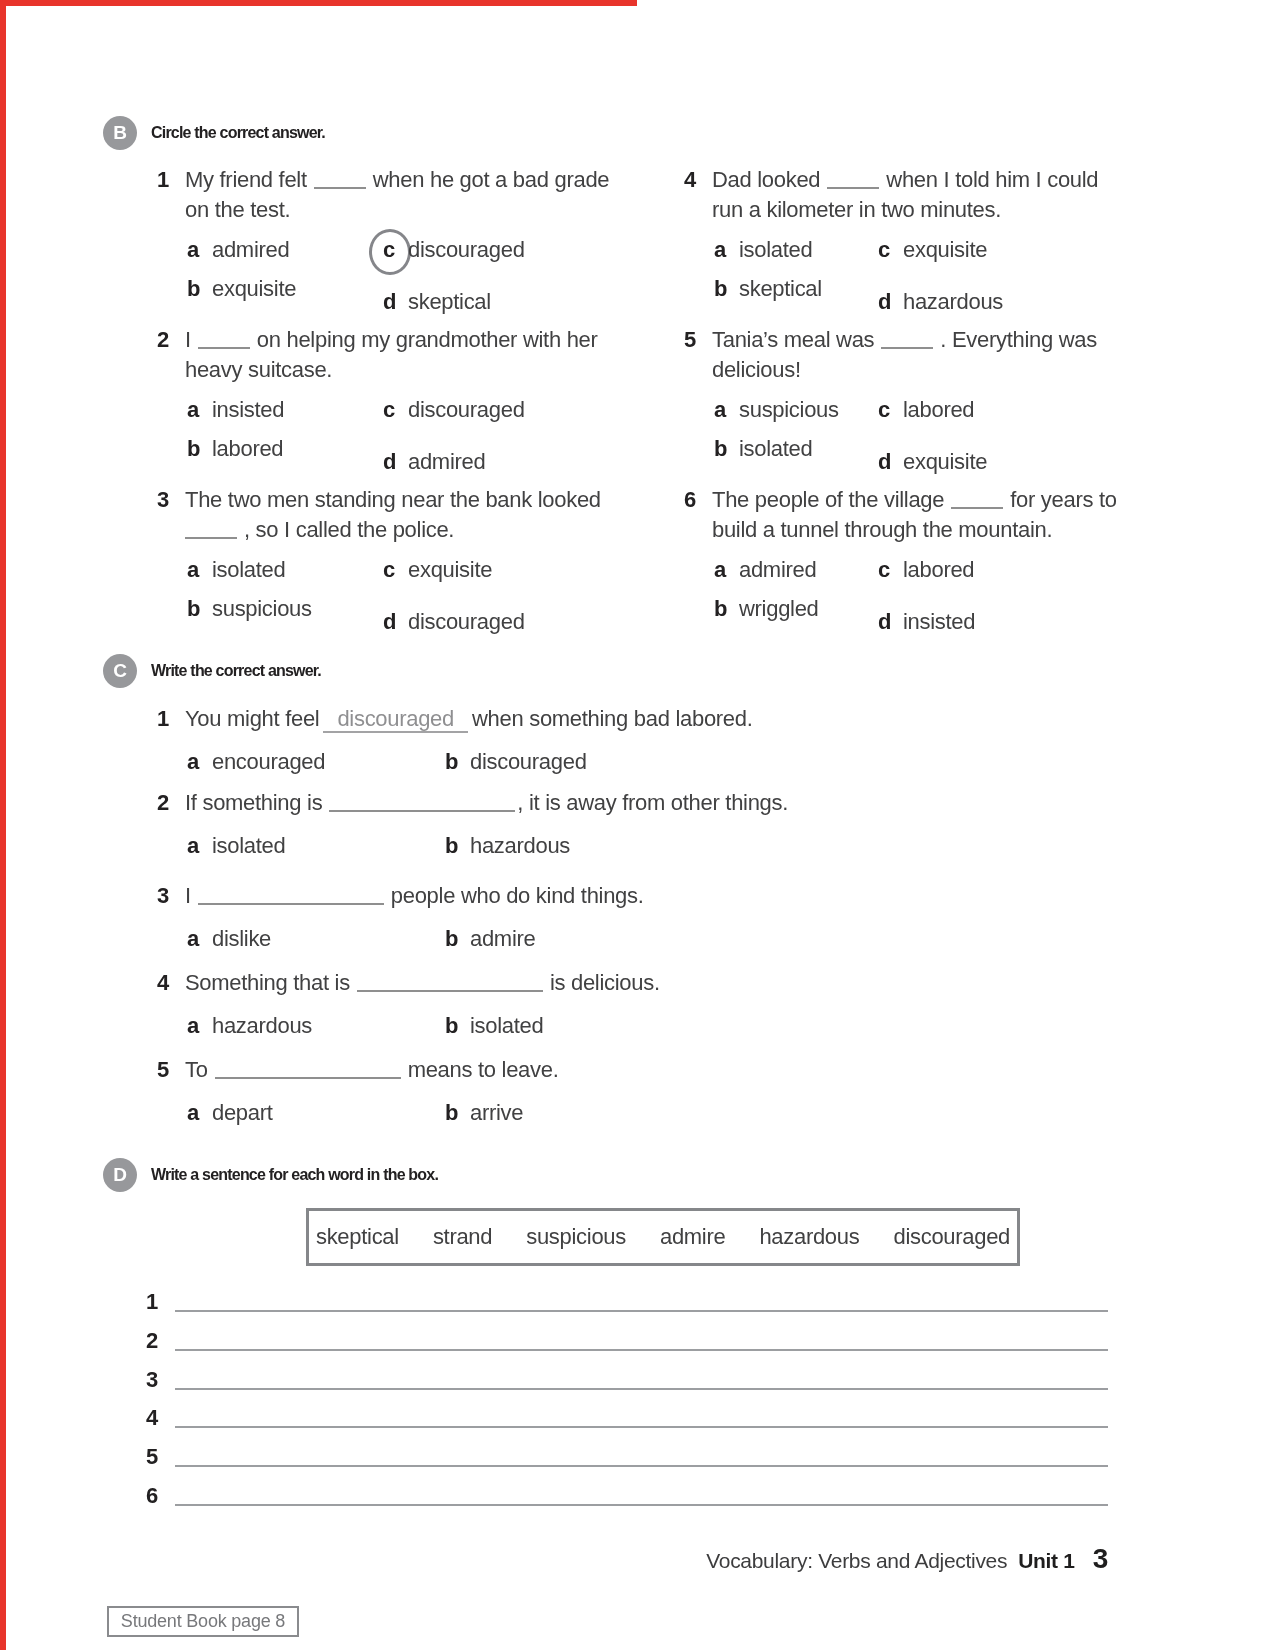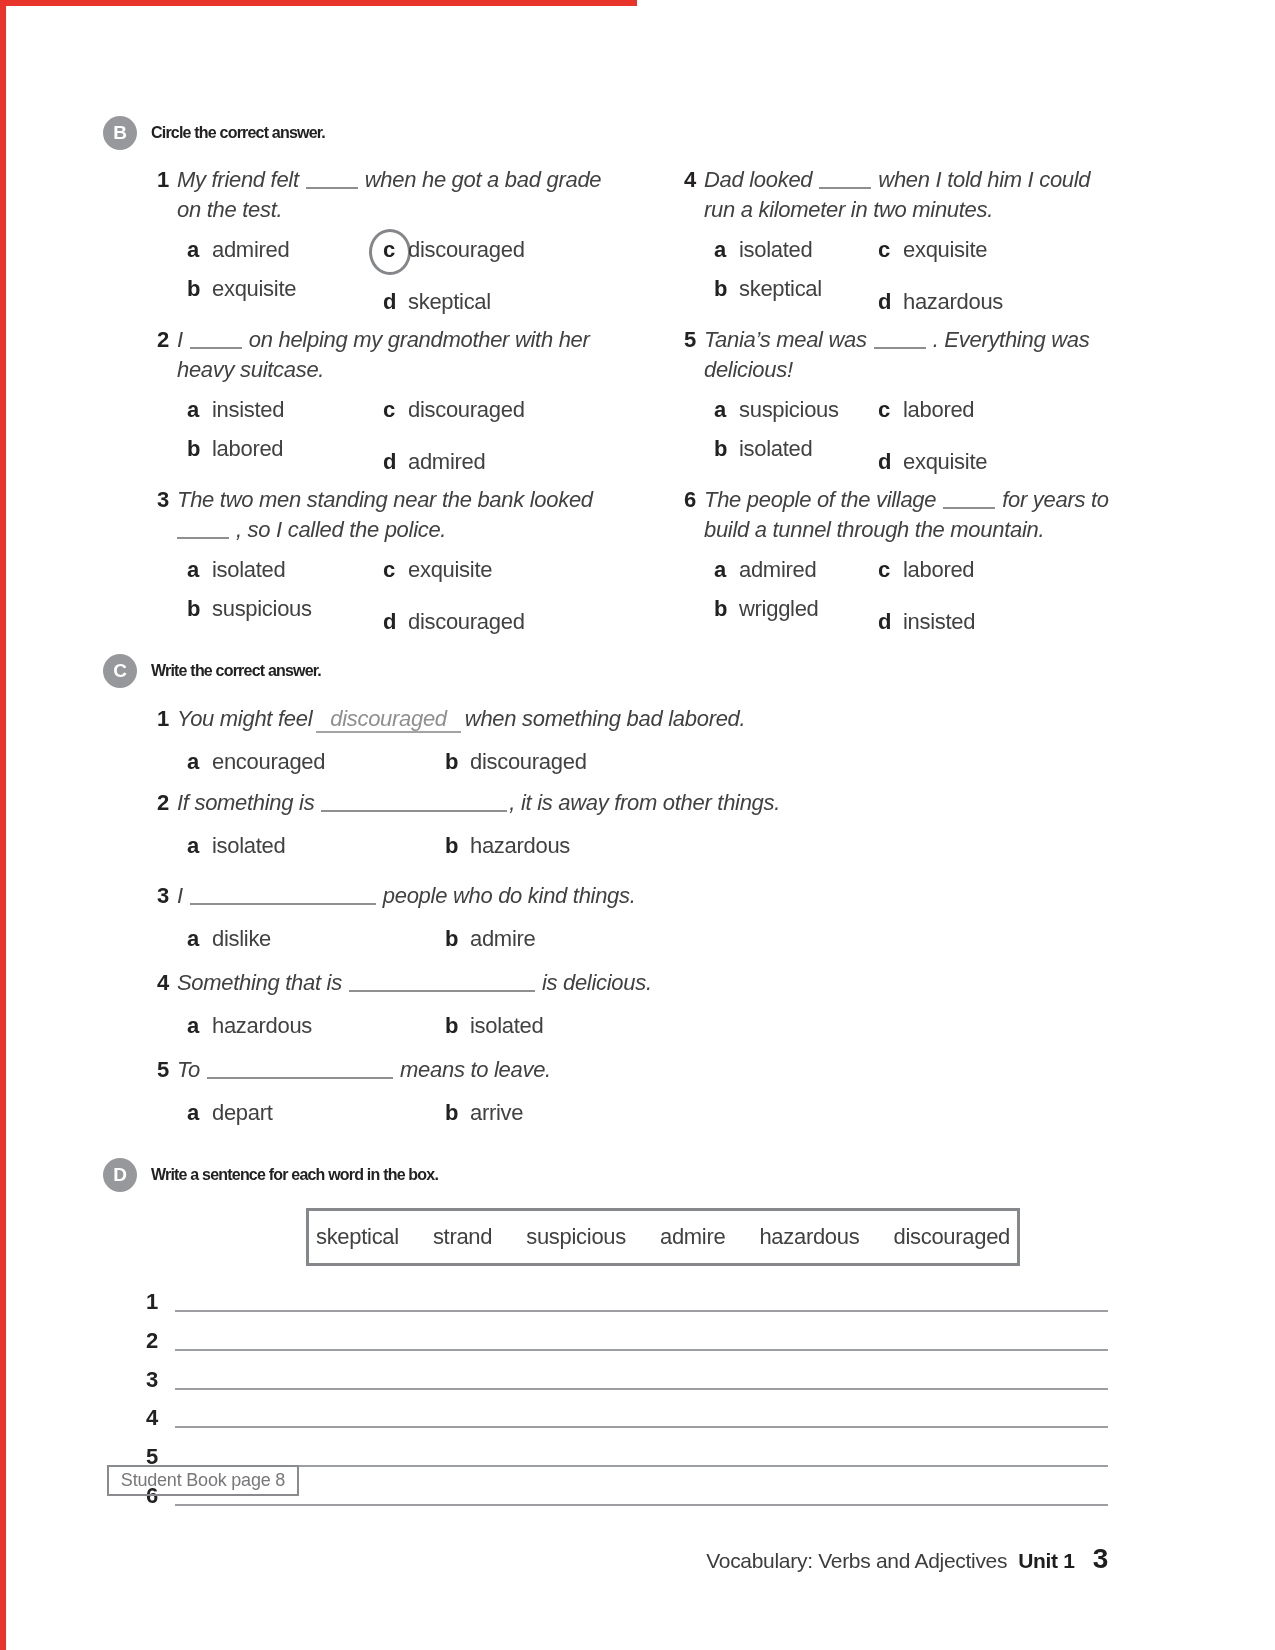--- a/index.html
+++ b/index.html
@@ -8,21 +8,21 @@
   .red-top{position:absolute;left:0;top:0;width:637px;height:6px;background:#e8342b;}
   .red-left{position:absolute;left:0;top:0;width:6px;height:1650px;background:#e8342b;}
 
   .sec-head{position:absolute;left:103px;display:flex;align-items:center;gap:14px;white-space:nowrap;}
   .badge{width:34px;height:34px;border-radius:50%;background:#97989b;color:#fff;font-weight:700;
          font-size:19px;display:flex;align-items:center;justify-content:center;letter-spacing:0;}
   .sec-title{font-size:16px;font-weight:700;color:#232122;letter-spacing:-0.8px;}
 
   .q{position:absolute;width:540px;}
   .qnum{position:absolute;left:0;top:0;line-height:28px;font-weight:700;color:#232122;}
-  .ql{position:absolute;left:20px;top:0;white-space:nowrap;line-height:28px;font-style:italic;}
+  .ql{position:absolute;left:28px;top:0;white-space:nowrap;line-height:28px;}
   .l2{top:30px;}
   .opt{position:absolute;white-space:nowrap;line-height:28px;}
   .oA{top:70px;left:30px;} .oB{top:109px;left:30px;}
   .oC{top:70px;left:226px;} .oD{top:122px;left:226px;}
   .qr .oC{left:194px;} .qr .oD{left:194px;}
   .olet{display:inline-block;min-width:25px;font-weight:700;color:#232122;}
   .otxt{color:#414142;}
   .ring{position:absolute;left:212px;top:63px;width:36px;height:40px;border:3px solid #85868a;border-radius:50%;}
 
   .cq{position:absolute;left:157px;width:900px;}
@@ -35,21 +35,21 @@
            vertical-align:-2px;margin:0 7px;}
   .answer{color:#8f8f91;border-bottom:2px solid #a3a3a5;padding:0 14px;margin:0 4px;}
 
   .word-box{position:absolute;left:306px;top:1208px;width:714px;height:58px;border:3px solid #85878a;
             display:flex;align-items:center;justify-content:center;gap:34px;box-sizing:border-box;}
   .word-box span{white-space:nowrap;}
 
   .wline{position:absolute;left:175px;width:933px;height:2px;background:#9c9ea1;}
   .wnum{position:absolute;left:146px;width:22px;line-height:24px;font-weight:700;color:#232122;}
 
-  .sb-box{position:absolute;left:107px;top:1465px;width:188px;height:27px;border:2px solid #8a8b8e;
+  .sb-box{position:absolute;left:107px;top:1606px;width:188px;height:27px;border:2px solid #8a8b8e;
           display:flex;align-items:center;justify-content:center;font-size:18px;color:#77787b;
           letter-spacing:-0.2px;box-sizing:content-box;}
   .footer-right{position:absolute;right:167px;top:1543px;display:flex;align-items:baseline;white-space:nowrap;}
   .footer-label{font-size:21px;color:#3d3d3e;}
   .footer-unit{font-size:21px;font-weight:700;color:#1f1e1e;margin-left:11px;}
   .footer-page{font-size:28px;font-weight:700;color:#1f1e1e;margin-left:18px;}
 </style>
 </head>
 <body>
 

